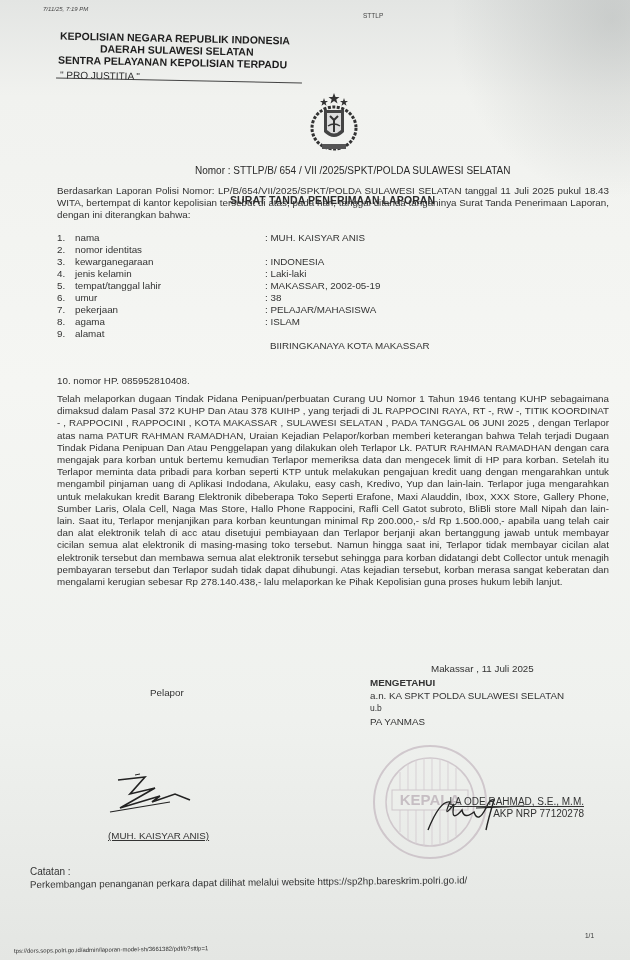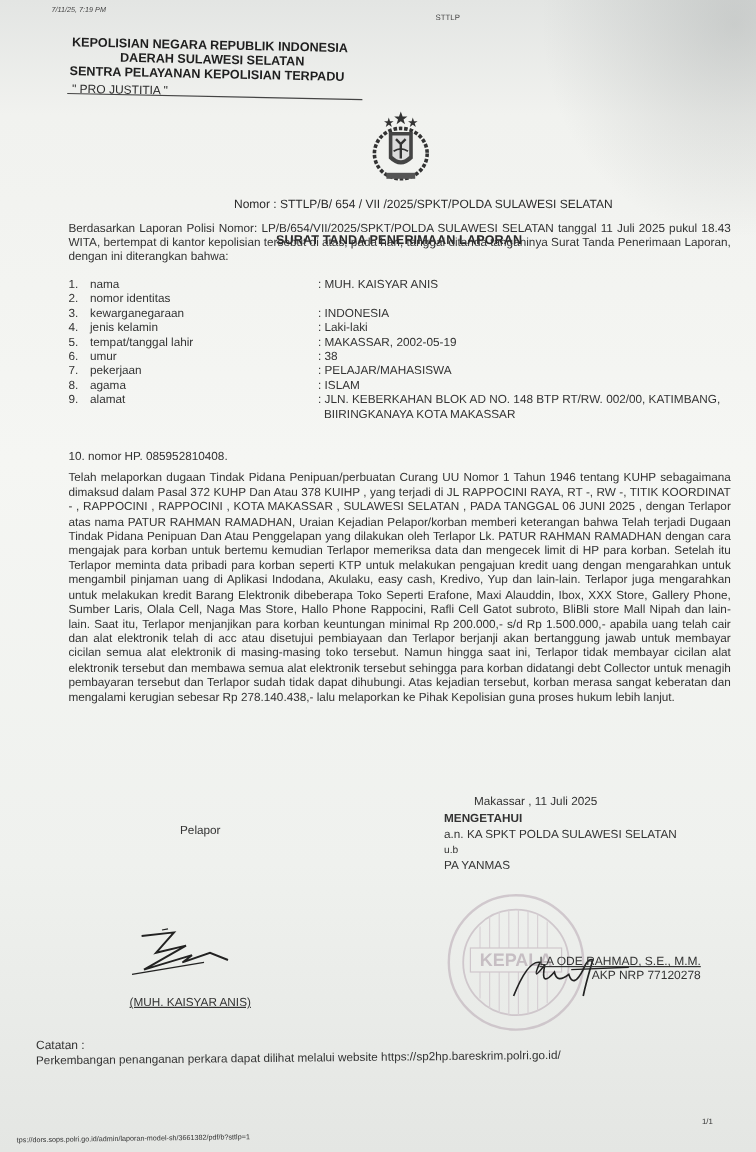--- a/index.html
+++ b/index.html
@@ -125,31 +125,31 @@
     </div>
     <div class="row">
       <span class="num">8.</span>
       <span class="lbl">agama</span>
       <span class="val">: ISLAM</span>
     </div>
     <div class="row" style="height:26px;">
       <span class="num">9.</span>
       <span class="lbl">alamat</span>
       <span class="val addr">
-        <span>: JLN. KEBERKAHAN BLOK AD NO. 148 BTP RT/RW. 002/00, KATIMBANG,</span><br>
+        <br>
         <span style="padding-left:5px;">BIIRINGKANAYA KOTA MAKASSAR</span>
       </span>
     </div>
   </div>
   <div class="abs hp">10. nomor HP. 085952810408.</div>
 
   <div class="abs para p2">Telah melaporkan dugaan Tindak Pidana Penipuan/perbuatan Curang UU Nomor 1 Tahun 1946 tentang KUHP sebagaimana dimaksud dalam Pasal 372 KUHP Dan Atau 378 KUIHP , yang terjadi di JL RAPPOCINI RAYA, RT -, RW -, TITIK KOORDINAT - , RAPPOCINI , RAPPOCINI , KOTA MAKASSAR , SULAWESI SELATAN , PADA TANGGAL 06 JUNI 2025 , dengan Terlapor atas nama PATUR RAHMAN RAMADHAN, Uraian Kejadian Pelapor/korban memberi keterangan bahwa Telah terjadi Dugaan Tindak Pidana Penipuan Dan Atau Penggelapan yang dilakukan oleh Terlapor Lk. PATUR RAHMAN RAMADHAN dengan cara mengajak para korban untuk bertemu kemudian Terlapor memeriksa data dan mengecek limit di HP para korban. Setelah itu Terlapor meminta data pribadi para korban seperti KTP untuk melakukan pengajuan kredit uang dengan mengarahkan untuk mengambil pinjaman uang di Aplikasi Indodana, Akulaku, easy cash, Kredivo, Yup dan lain-lain. Terlapor juga mengarahkan untuk melakukan kredit Barang Elektronik dibeberapa Toko Seperti Erafone, Maxi Alauddin, Ibox, XXX Store, Gallery Phone, Sumber Laris, Olala Cell, Naga Mas Store, Hallo Phone Rappocini, Rafli Cell Gatot subroto, BliBli store Mall Nipah dan lain-lain. Saat itu, Terlapor menjanjikan para korban keuntungan minimal Rp 200.000,- s/d Rp 1.500.000,- apabila uang telah cair dan alat elektronik telah di acc atau disetujui pembiayaan dan Terlapor berjanji akan bertanggung jawab untuk membayar cicilan semua alat elektronik di masing-masing toko tersebut. Namun hingga saat ini, Terlapor tidak membayar cicilan alat elektronik tersebut dan membawa semua alat elektronik tersebut sehingga para korban didatangi debt Collector untuk menagih pembayaran tersebut dan Terlapor sudah tidak dapat dihubungi. Atas kejadian tersebut, korban merasa sangat keberatan dan mengalami kerugian sebesar Rp 278.140.438,- lalu melaporkan ke Pihak Kepolisian guna proses hukum lebih lanjut.</div>
 
 
-  <div class="abs place-date" style="top:663px;">Makassar , 11 Juli 2025</div>
+  <div class="abs place-date" style="top:663px;margin-left:36px;">Makassar , 11 Juli 2025</div>
 
   <div class="abs sign-block">
     <div class="bold">MENGETAHUI</div>
     <div>a.n. KA SPKT POLDA SULAWESI SELATAN</div>
     <div style="font-size:8.5px;">u.b</div>
     <div>PA YANMAS</div>
   </div>
 
   <div class="abs pelapor">Pelapor</div>
 

